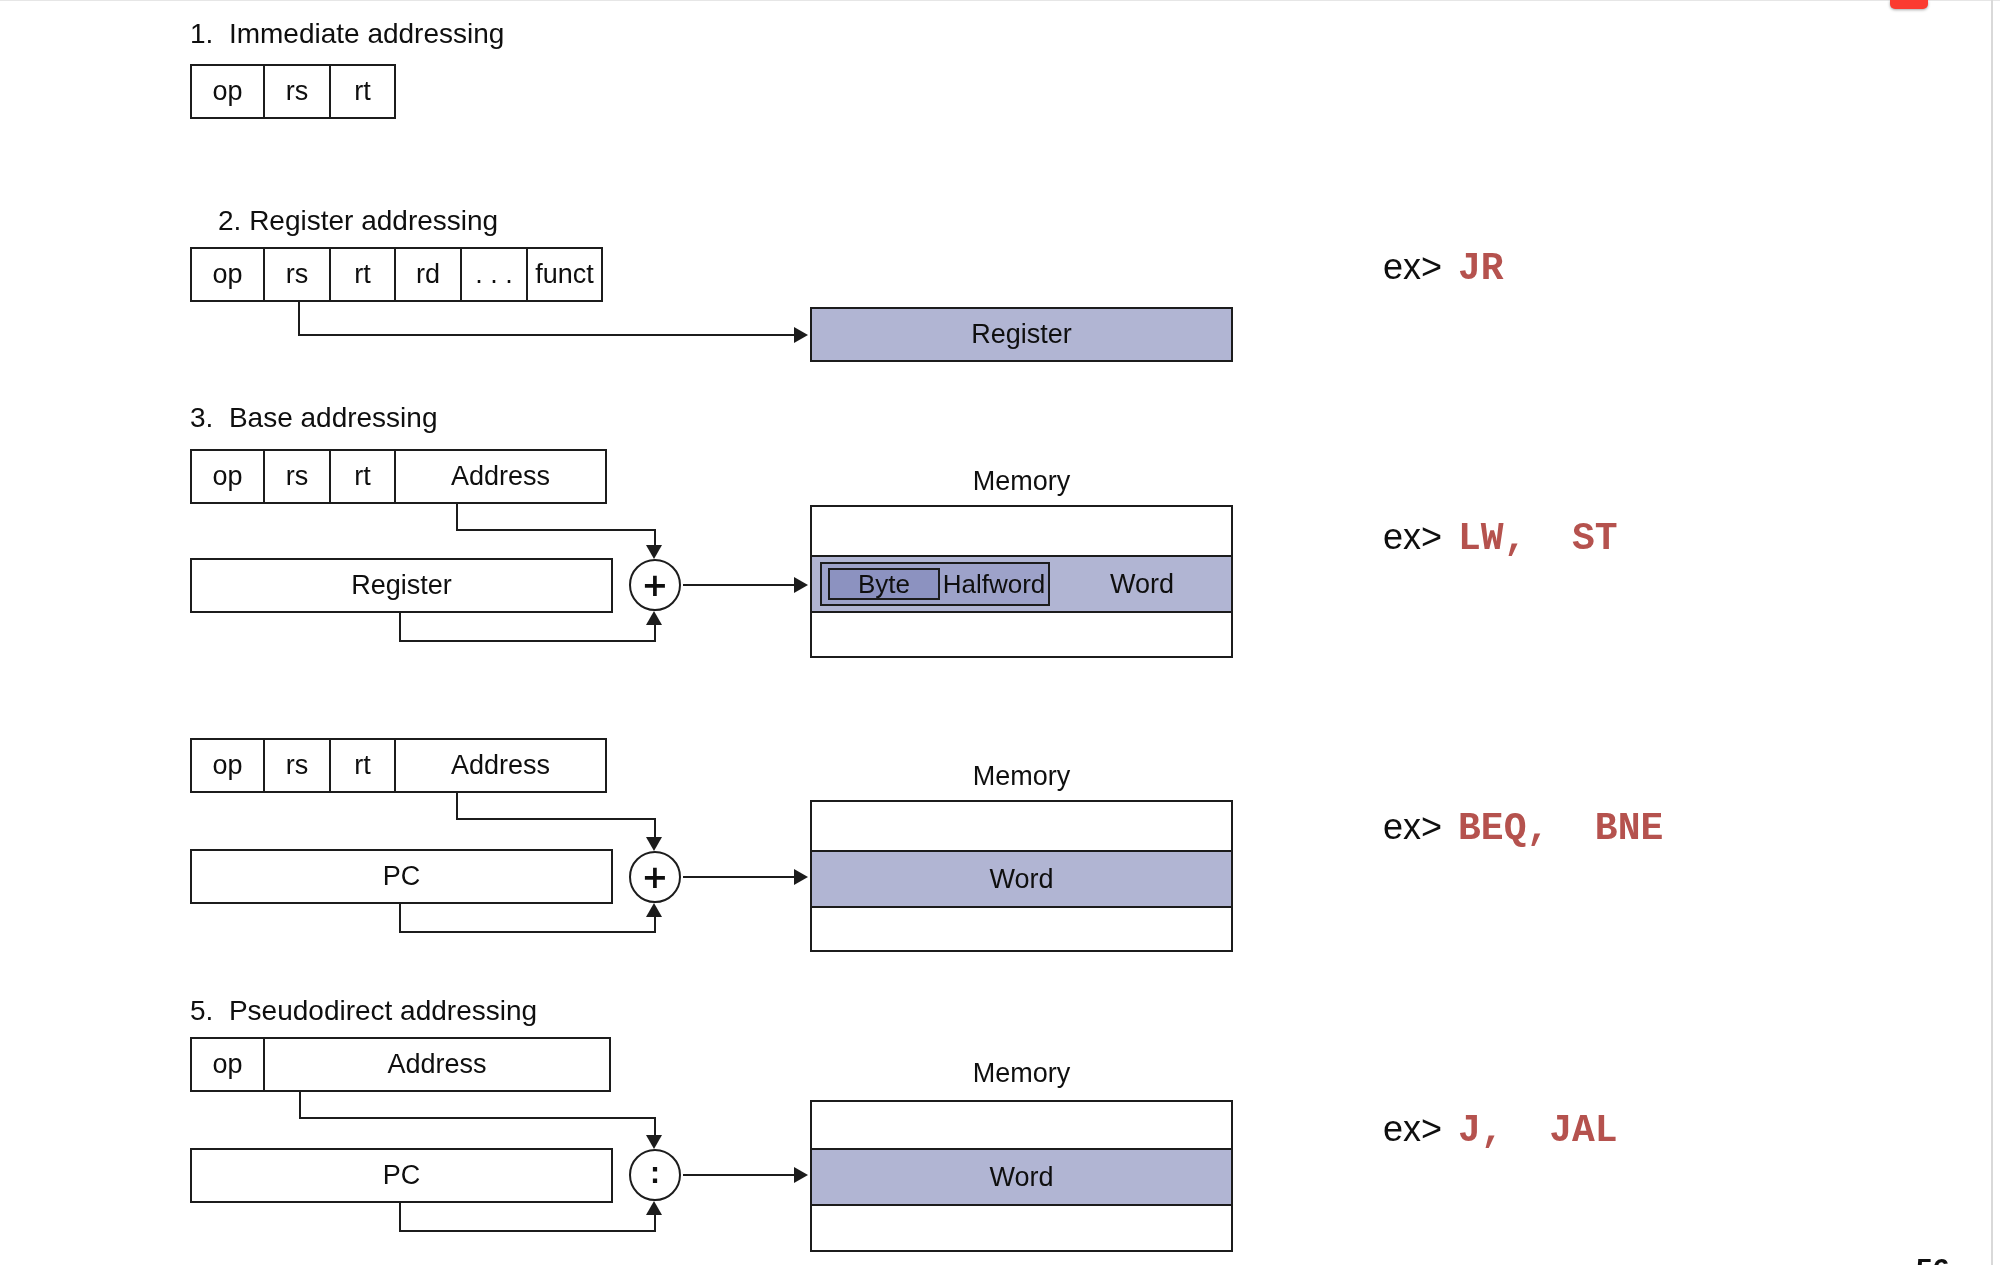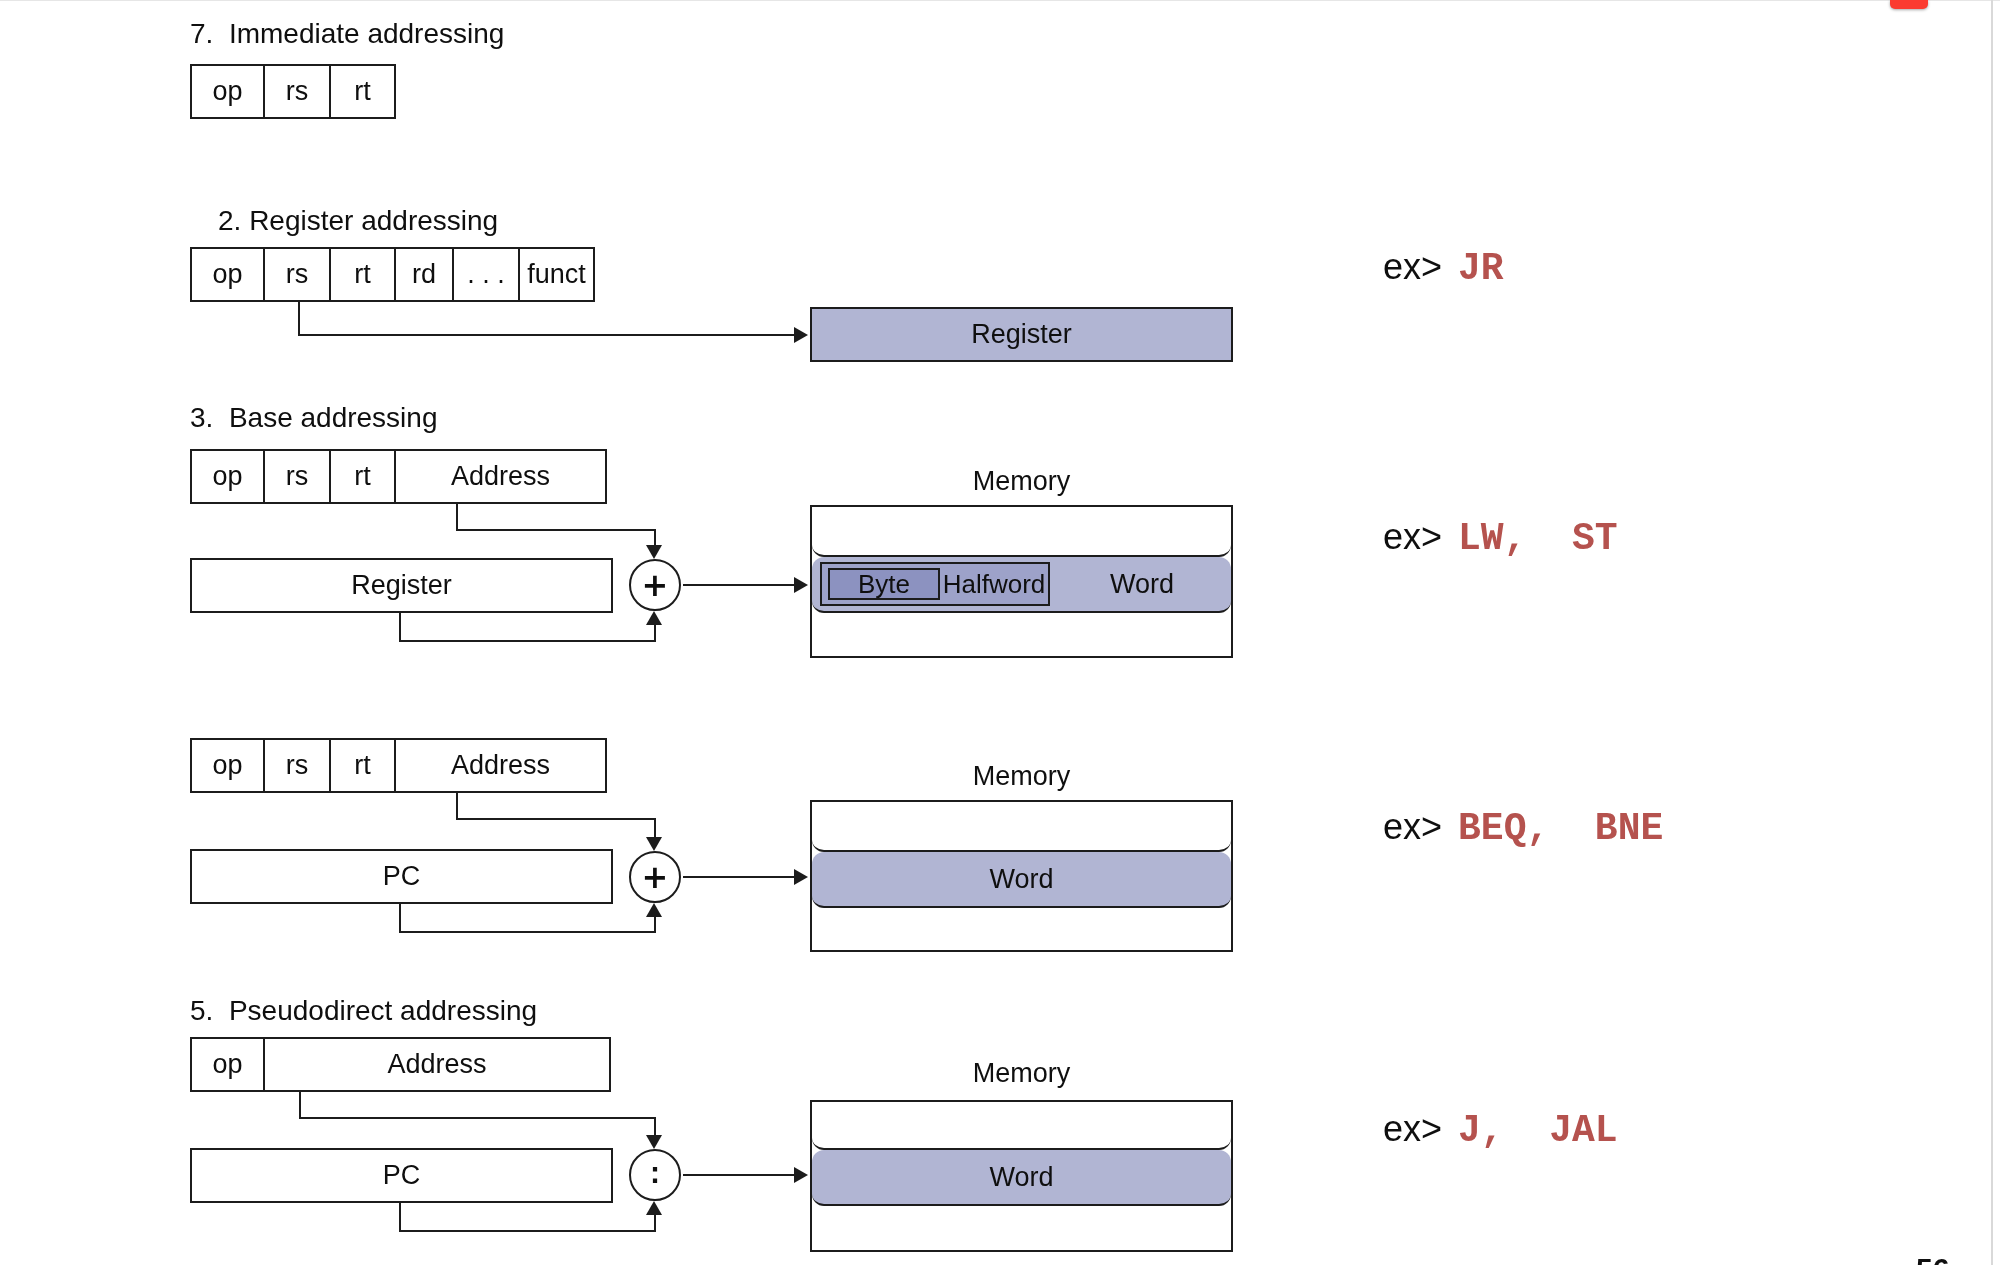--- a/index.html
+++ b/index.html
@@ -11,21 +11,21 @@
       border:2px solid var(--line);background:#fff;font-size:27px;margin-left:-2px;}
   .fc:first-child{margin-left:0;}
   .fc.sh{background:var(--shade-light);}
   .fc span{white-space:pre;}
   .wbox{position:absolute;width:423px;height:55px;box-sizing:border-box;border:2px solid var(--line);
         background:#fff;display:flex;align-items:center;justify-content:center;font-size:27px;}
   .wbox.sh{background:var(--shade-light);}
   .clabel{position:absolute;width:423px;text-align:center;font-size:27px;}
   .membox{position:absolute;left:810px;width:423px;box-sizing:border-box;border:2px solid var(--line);background:#fff;}
   .mrow{box-sizing:border-box;border-bottom:2px solid var(--line);position:relative;
-        display:flex;align-items:center;justify-content:center;font-size:27px;border-radius:12px;}
+        display:flex;align-items:center;justify-content:center;font-size:27px;}
   .mrow:last-child{border-bottom:none;}
   .mrow.sh{background:var(--shade-light);}
   .ln{position:absolute;background:var(--line);}
   .arr-r{position:absolute;width:0;height:0;border-top:8px solid transparent;
          border-bottom:8px solid transparent;border-left:14px solid var(--line);}
   .arr-d{position:absolute;width:0;height:0;border-left:8px solid transparent;
          border-right:8px solid transparent;border-top:14px solid var(--line);}
   .arr-u{position:absolute;width:0;height:0;border-left:8px solid transparent;
          border-right:8px solid transparent;border-bottom:14px solid var(--line);}
   .circ{position:absolute;width:52px;height:52px;box-sizing:border-box;border:2.5px solid var(--line);
@@ -52,21 +52,21 @@
 </style>
 </head>
 <body>
 
 <div class="page">
 
   <div class="hdiv"></div>
   <div class="vdiv"></div>
   <div class="tab"></div>
 
-  <div class="t" style="left:190px;top:18px;">7.  Immediate addressing</div>
+  <div class="t" style="left:190px;top:18px;">1.  Immediate addressing</div>
   <div class="frow" style="left:190px;top:64px;">
     <div class="fc" style="width:75px;">
         <span>op</span>
       </div>
     <div class="fc" style="width:68px;">
         <span>rs</span>
       </div>
     <div class="fc" style="width:67px;">
         <span>rt</span>
       </div>
@@ -76,21 +76,21 @@
   <div class="frow" style="left:190px;top:247px;">
     <div class="fc" style="width:75px;">
         <span>op</span>
       </div>
     <div class="fc" style="width:68px;">
         <span>rs</span>
       </div>
     <div class="fc" style="width:67px;">
         <span>rt</span>
       </div>
-    <div class="fc" style="width:60px;">
+    <div class="fc" style="width:68px;">
         <span>rd</span>
       </div>
     <div class="fc" style="width:68px;">
         <span>. . .</span>
       </div>
     <div class="fc" style="width:77px;">
         <span>funct</span>
       </div>
   </div>
   <div class="wbox sh" style="left:810px;top:307px;">

